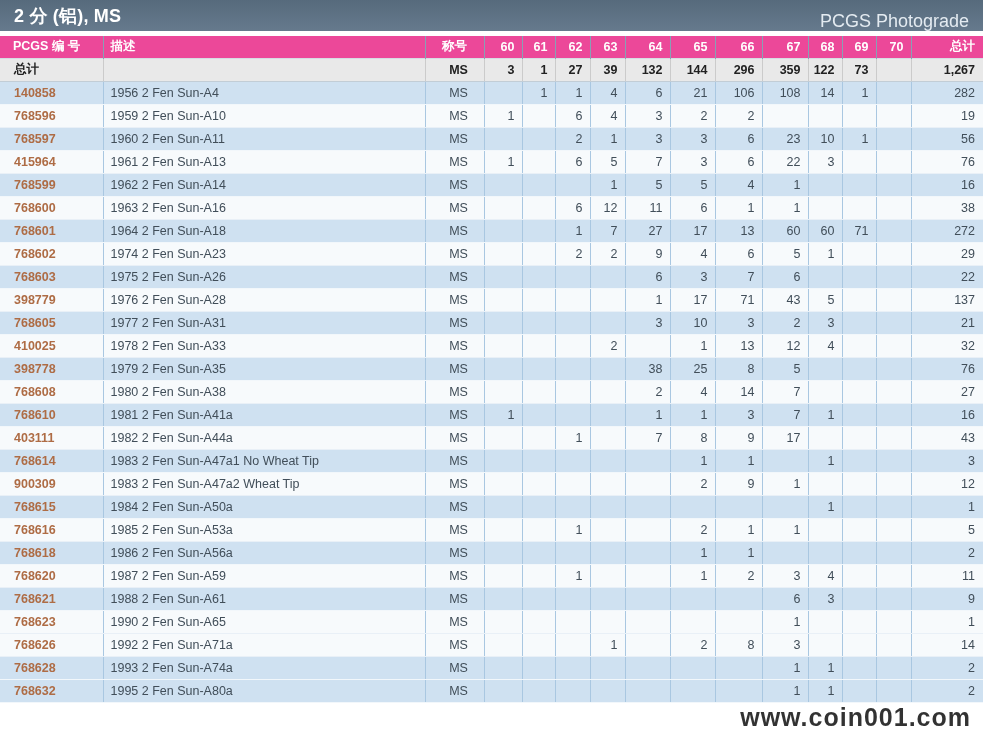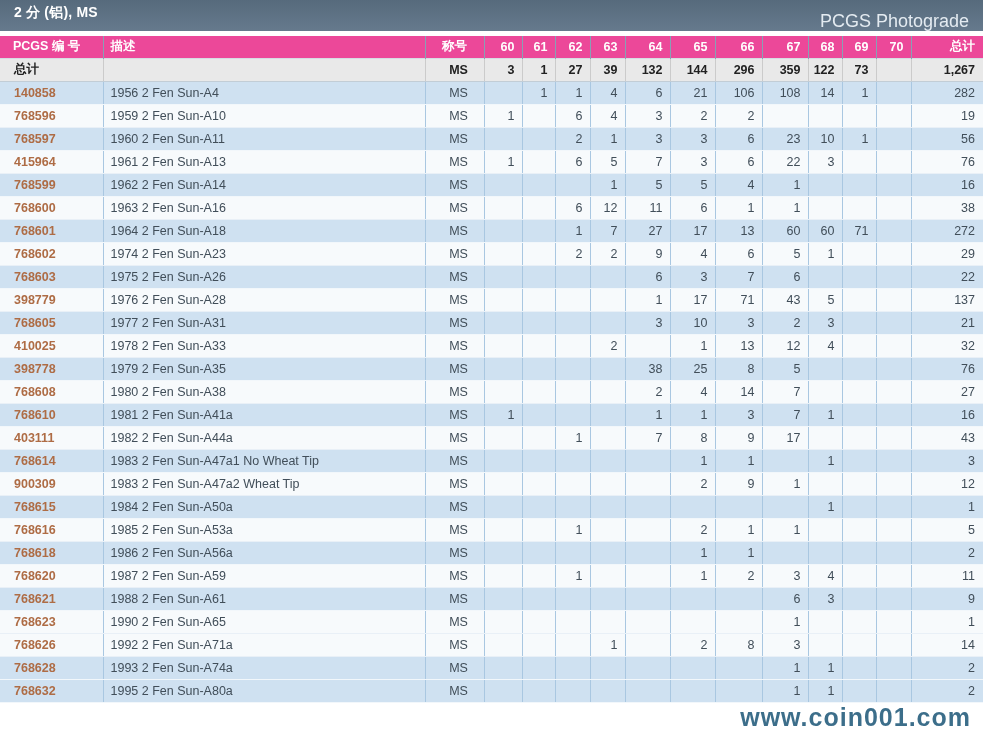--- a/index.html
+++ b/index.html
@@ -8,21 +8,21 @@
     background:#ffffff;
     font-family:"Liberation Sans","DejaVu Sans",sans-serif;
   }
   
   .topbar {
     height:31px; box-sizing:border-box;
     background:linear-gradient(#566a7c,#667a8d);
     display:flex; justify-content:space-between; align-items:flex-start;
     padding:4px 14px 0 14px;
   }
-  .topbar-title { color:#ffffff; font-weight:bold; font-size:14px; letter-spacing:.2px; }
+  .topbar-title { color:#ffffff; font-weight:bold; font-size:18px; letter-spacing:.2px; }
   .topbar-link  { color:#e4ebf1; font-size:18px; text-decoration:none; margin-top:7px; }
   
   table.pop {
     width:983px; margin-top:5px;
     border-collapse:collapse; table-layout:fixed;
     font-size:12.5px; color:#414e59;
   }
   col.w-no    { width:103px; }
   col.w-desc  { width:322px; }
   col.w-des   { width:59px;  }
@@ -74,21 +74,21 @@
   tr.data td:last-child { border-right:none; }
   tr.row-blue  td { background:#cfe1f1; border-bottom:1px solid #f2f7fb; }
   tr.row-white td { background:#f7fafc; }
 
   a.pcgs-link { color:#ae6c45; text-decoration:none; cursor:pointer; }
 
   
   .watermark {
     position:absolute; top:703px; right:12px;
     font-size:25px; font-weight:bold; letter-spacing:1px;
-    color:#0c4a6e; opacity:.8; pointer-events:none;
+    color:#000000; opacity:.8; pointer-events:none;
   }
 </style>
 </head>
 <body>
 
 <div class="page">
 
   <div class="topbar">
     <span class="topbar-title">2 分 (铝), MS</span>
     <a class="topbar-link">PCGS Photograde</a>

